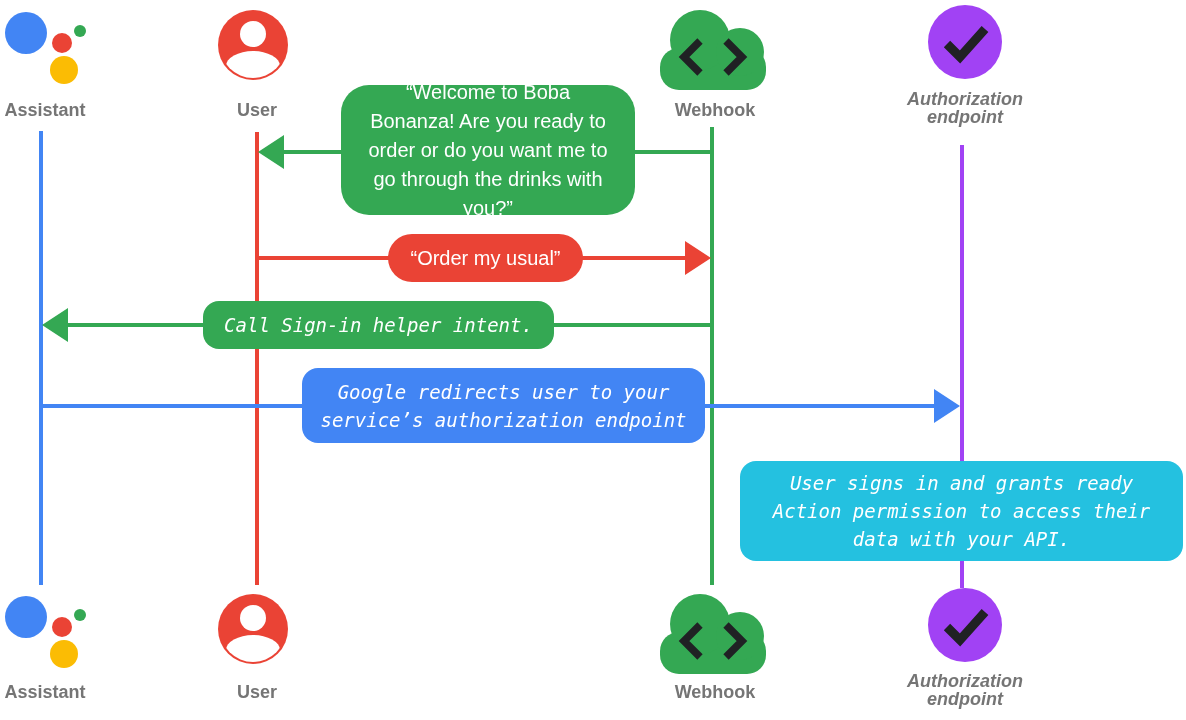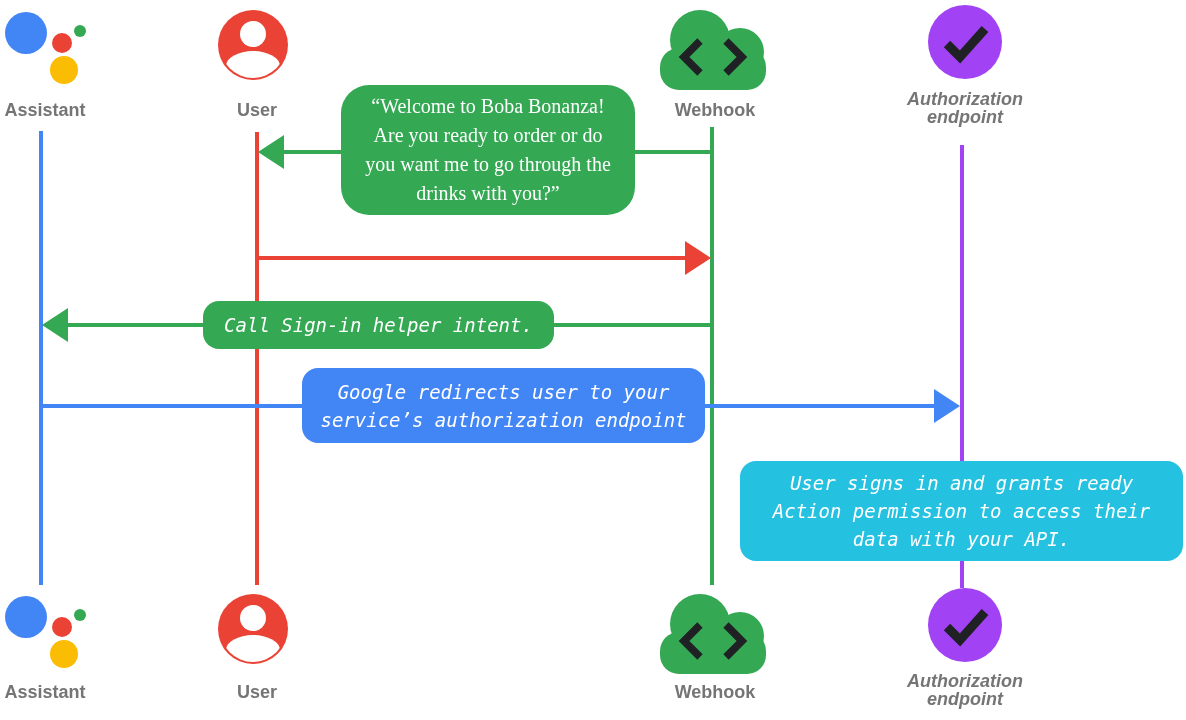--- a/index.html
+++ b/index.html
@@ -19,21 +19,21 @@
   .head-left{border-top:17px solid transparent;border-bottom:17px solid transparent;border-right:26px solid;}
   .head-right{border-top:17px solid transparent;border-bottom:17px solid transparent;border-left:26px solid;}
   .c-green{background:#34A853;}  .bc-green{border-right-color:#34A853;border-left-color:#34A853;}
   .c-red{background:#EA4335;}    .bc-red{border-right-color:#EA4335;border-left-color:#EA4335;}
   .c-blue{background:#4285F4;}   .bc-blue{border-right-color:#4285F4;border-left-color:#4285F4;}
   
   .bubble{
     position:absolute;z-index:3;color:#ffffff;display:flex;align-items:center;justify-content:center;
     text-align:center;box-sizing:border-box;
   }
-  .bubble.sans{font-family:Liberation Serif, serif;font-size:20px;line-height:29px;}
+  .bubble.sans{font-family:Liberation Sans, sans-serif;font-size:20px;line-height:29px;}
   .bubble.mono{font-family:"DejaVu Sans Mono", monospace;font-style:italic;font-size:19px;line-height:28px;}
   .b-welcome{left:341px;top:85px;width:294px;height:130px;border-radius:28px;background:#34A853;padding:0 21px;}
   .b-order{left:388px;top:234px;width:195px;height:48px;border-radius:24px;background:#EA4335;padding:0 10px;}
   .b-signin{left:203px;top:301px;width:351px;height:48px;border-radius:16px;background:#34A853;padding:12px 14px;}
   .b-redirect{left:302px;top:368px;width:403px;height:75px;border-radius:16px;background:#4285F4;padding:0 16px;}
   .b-grants{left:740px;top:461px;width:443px;height:100px;border-radius:16px;background:#24C1E0;padding:0 20px;}
   
   .actor-label{
     position:absolute;z-index:4;width:160px;text-align:center;color:#757575;
     font-weight:700;font-size:18px;line-height:17px;
@@ -61,20 +61,23 @@
   <div class="lifeline ll-auth"></div>
 
   <div class="arrow-line c-green" style="left:283px;top:150px;width:429px;"></div>
   <div class="arrow-head head-left bc-green" style="left:258px;top:135px;"></div>
   <div class="bubble sans b-welcome">
     <span>“Welcome to Boba Bonanza! Are you ready to order or do you want me to go through the drinks with you?”</span>
   </div>
 
   <div class="arrow-line c-red" style="left:257px;top:256px;width:429px;"></div>
   <div class="arrow-head head-right bc-red" style="left:685px;top:241px;"></div>
+  <div class="bubble sans b-order">
+    <span>“Order my usual”</span>
+  </div>
 
   <div class="arrow-line c-green" style="left:68px;top:323px;width:644px;"></div>
   <div class="arrow-head head-left bc-green" style="left:42px;top:308px;"></div>
   <div class="bubble mono b-signin">
     <span>Call Sign-in helper intent.</span>
   </div>
 
   <div class="arrow-line c-blue" style="left:41px;top:404px;width:894px;"></div>
   <div class="arrow-head head-right bc-blue" style="left:934px;top:389px;"></div>
   <div class="bubble mono b-redirect">

